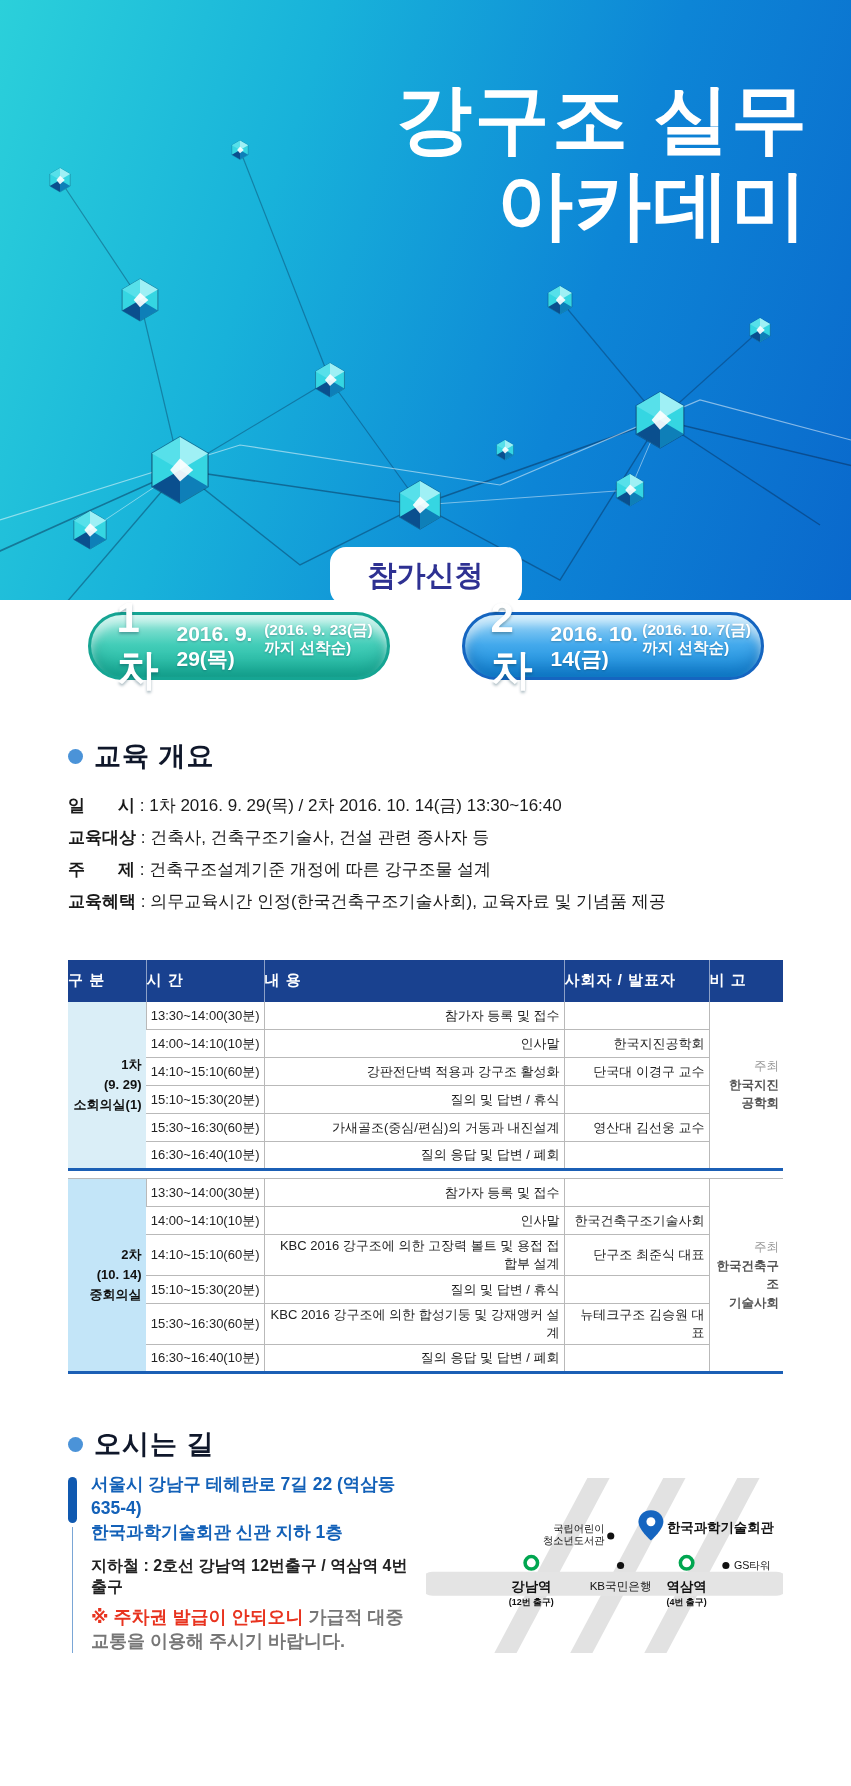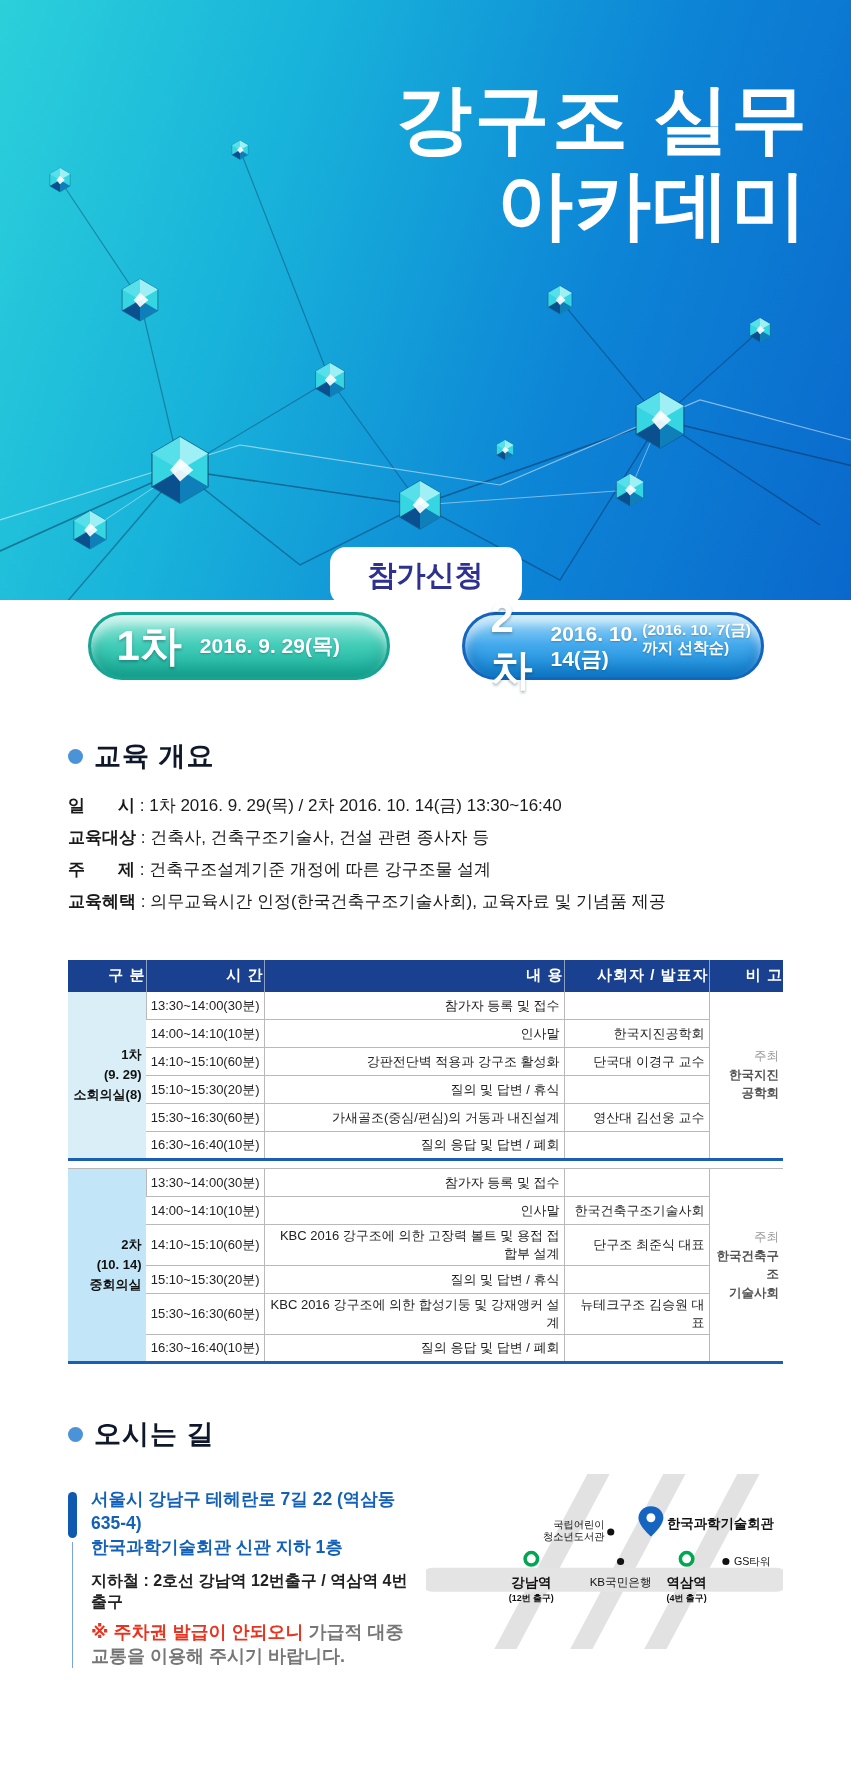--- a/index.html
+++ b/index.html
@@ -55,41 +55,41 @@
   .ov-label { font-weight:800; white-space:pre; }
   .ov-value { font-weight:500; }
 
   .schedule { margin-top:42px; }
   .sched-wrap { margin-top:14px; }
   table.sched { width:715px; border-collapse:collapse; table-layout:fixed; border-bottom:3px solid #1b5fb5; }
   table.sched-b { margin-top:7px; border-top:1px solid #b9b9b9; }
   col.cg-group { width:78px; } col.cg-time { width:118px; } col.cg-content { width:300px; }
   col.cg-speaker { width:145px; } col.cg-note { width:74px; }
   .sched th {
-    background:#19418f; color:#fff; font-size:15px; font-weight:800; height:32px;
-    text-align:right; letter-spacing:1px;
+    background:#19418f; color:#fff; font-size:15px; font-weight:800; height:42px;
+    text-align:left; letter-spacing:1px;
   }
   .sched th + th { border-left:1px solid rgba(255,255,255,.5); }
   .sched td {
     height:28px; font-size:13px; color:#222; text-align:right;
     border-bottom:1px solid #b9b9b9; background:#fff; padding:2px 4px;
   }
   .sched td + td { border-left:1px solid #b9b9b9; }
   .sched tbody tr:last-child td { border-bottom:none; }
   td.c-group { border-bottom:none !important; font-weight:800; font-size:13px; line-height:1.55; color:#111; }
   td.g1 { background:#daeef7; }
   td.g2 { background:#c3e5f8; }
   td.c-note { border-bottom:none !important; font-size:12.5px; line-height:1.5; }
   .note-head { color:#999; display:block; }
   .note-line { color:#555; display:block; font-weight:600; }
   .grp-line { display:block; }
 
   
   .directions { margin-top:52px; }
-  .dir-body { display:flex; margin-top:36px; }
+  .dir-body { display:flex; margin-top:11px;align-items:flex-end; }
   .dir-left { display:flex; gap:14px; width:350px; flex-shrink:0; }
   .dir-deco { display:flex; flex-direction:column; align-items:center; padding-top:4px; }
   .dir-capsule { width:9px; height:46px; border-radius:5px; background:#1059b0; }
   .dir-line { width:1px; flex-grow:1; background:#7aa6d6; margin-top:4px; }
   .dir-address { font-size:17.5px; font-weight:800; color:#1361b8; line-height:1.35; }
   .dir-subway { margin-top:12px; font-size:16px; font-weight:800; color:#222; }
   .dir-note { margin-top:7px; font-size:18px; }
   .dir-note .red { color:#e8331f; font-weight:800; }
   .dir-note .gray { color:#777; font-weight:600; }
   .map-box { margin-left:8px; margin-top:-14px; }
@@ -135,20 +135,21 @@
   </div>
 
   <div class="apply-box">참가신청</div>
 </div>
 
 <div class="badges">
   <div class="badge badge-1">
     <span class="round">1차</span>
     <span class="dates">
       <span class="date">2016. 9. 29(목)</span>
+      <span class="deadline">(2016. 9. 23(금)까지 선착순)</span>
     </span>
   </div>
   <div class="badge badge-2">
     <span class="round">2차</span>
     <span class="dates">
       <span class="date">2016. 10. 14(금)</span>
       <span class="deadline">(2016. 10. 7(금)까지 선착순)</span>
     </span>
   </div>
 </div>
@@ -191,21 +192,21 @@
           <th>내 용</th>
           <th>사회자 / 발표자</th>
           <th>비 고</th>
         </tr>
       </thead>
       <tbody>
         <tr>
           <td class="c-group g1" rowspan="6">
             <span class="grp-line">1차</span>
             <span class="grp-line">(9. 29)</span>
-            <span class="grp-line">소회의실(8)</span>
+            <span class="grp-line">소회의실(1)</span>
           </td>
           <td>13:30~14:00(30분)</td>
           <td>참가자 등록 및 접수</td>
           <td></td>
           <td class="c-note" rowspan="6">
             <span class="note-head">주최</span>
             <span class="note-line">한국지진</span>
             <span class="note-line">공학회</span>
           </td>
         </tr>

